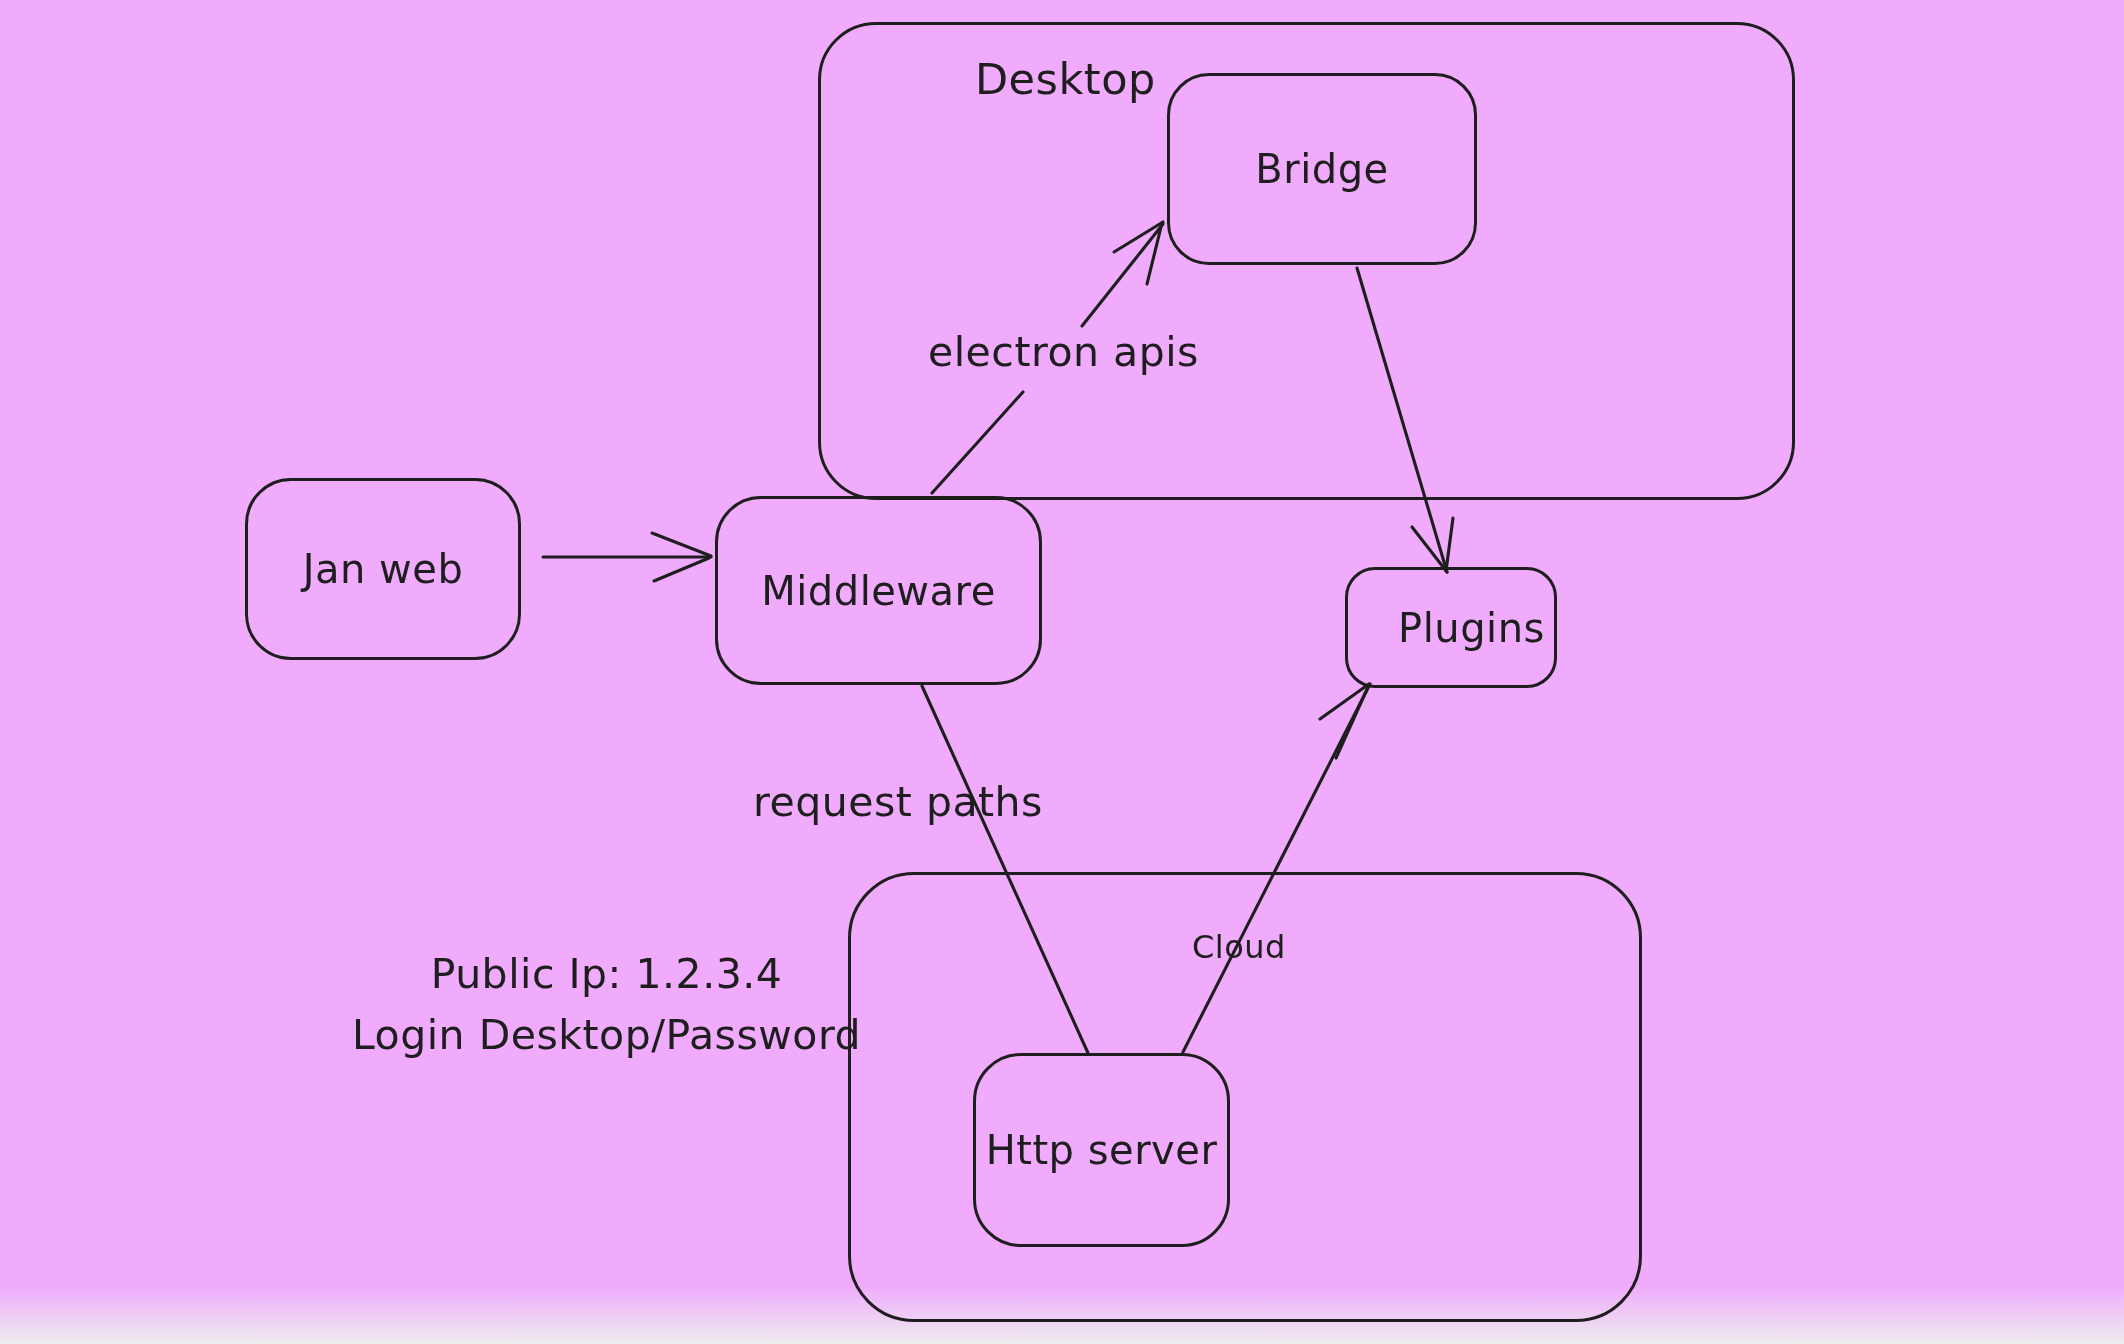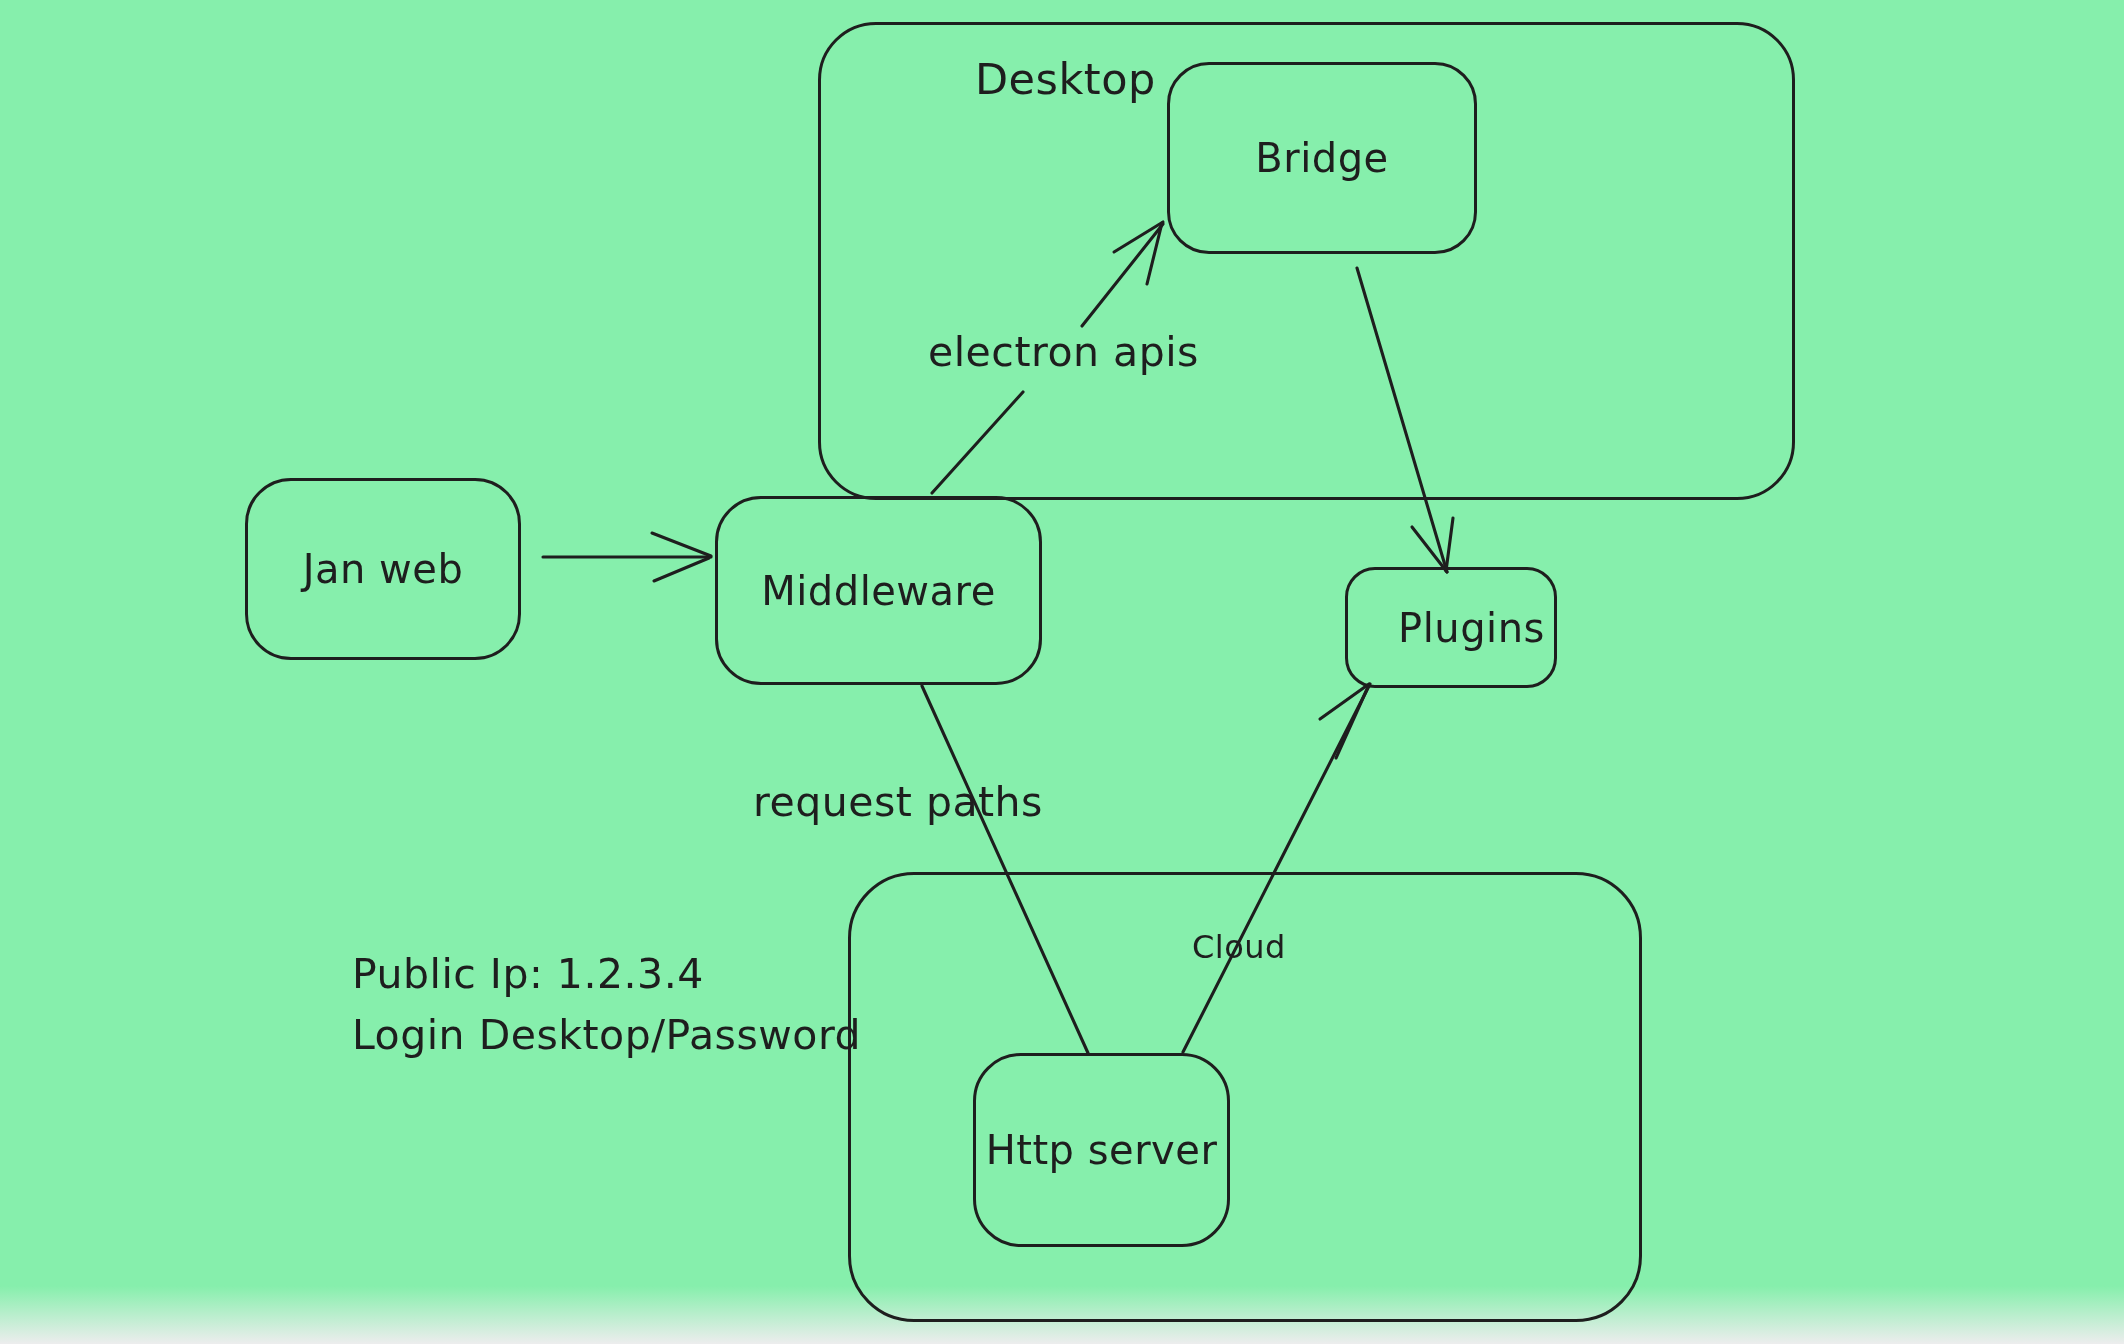--- a/index.html
+++ b/index.html
@@ -5,23 +5,24 @@
   html, body {
     margin: 0;
     padding: 0;
     background: #ffffff;
     font-family: "DejaVu Sans", "Liberation Sans", sans-serif;
   }
   #canvas {
     position: relative;
     width: 2124px;
     height: 1344px;
-    background: #86efac;
+    background: #f0abfc;
     overflow: hidden;
     color: #1e1e1e;
+    text-align: center;
   }
   .node, .container-box {
     position: absolute;
     border: 3.5px solid #1e1e1e;
     background: transparent;
     box-sizing: border-box;
     display: flex;
     align-items: center;
     justify-content: center;
     z-index: 2;
@@ -71,21 +72,21 @@
     left: 0;
     bottom: 0;
     width: 100%;
     height: 58px;
     background: linear-gradient(to bottom, rgba(238,238,238,0), #ededee);
     z-index: 1;
   }
 
   
   #box-desktop     { left: 818px;  top: 22px;   width: 977px; height: 478px; border-radius: 58px; }
-  #box-bridge      { left: 1167px; top: 62px;   width: 310px; height: 192px; border-radius: 42px; }
+  #box-bridge      { left: 1167px; top: 73px;   width: 310px; height: 192px; border-radius: 42px; }
   #box-jan-web     { left: 245px;  top: 478px;  width: 276px; height: 182px; border-radius: 46px; }
   #box-middleware  { left: 715px;  top: 496px;  width: 327px; height: 189px; border-radius: 46px; }
   #box-plugins     { left: 1345px; top: 567px;  width: 212px; height: 121px; border-radius: 30px; padding-left: 41px; }
   #box-cloud       { left: 848px;  top: 872px;  width: 794px; height: 450px; border-radius: 66px; }
   #box-http-server { left: 973px;  top: 1053px; width: 257px; height: 194px; border-radius: 48px; }
 
   #label-desktop       { left: 975px;  top: 54px;  font-size: 43px; }
   #label-cloud         { left: 1192px; top: 928px; font-size: 32px; }
   #label-electron-apis { left: 928px;  top: 328px; }
   #label-request-paths { left: 753px;  top: 778px; }

